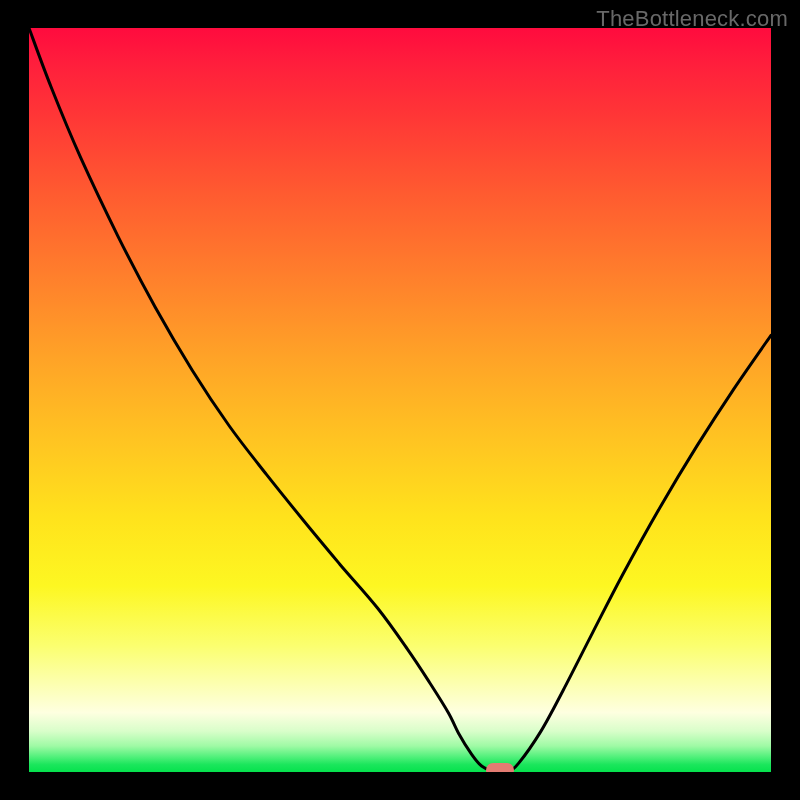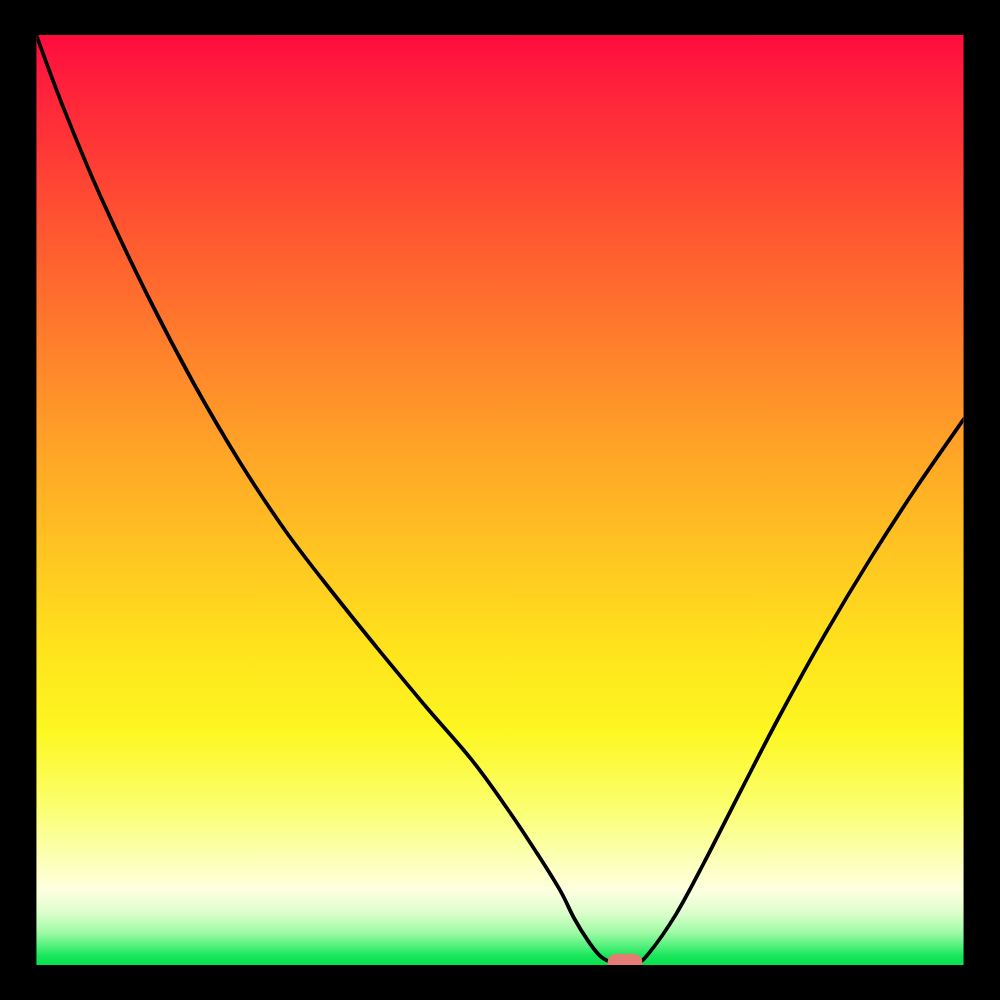--- a/index.html
+++ b/index.html
@@ -77,13 +77,14 @@
   <div class="plot-area">
     <div class="gradient"></div>
 
     <svg id="curve-svg" class="svg-layer" width="742" height="744">
         <path d="M 0.0 0.0 C 3.7 9.9, 13.6 37.8, 22.3 59.5 C 30.9 81.2, 40.8 105.4, 51.9 130.2 C 63.1 155.0, 76.7 183.5, 89.0 208.3 C 101.4 233.1, 113.8 256.7, 126.1 279.0 C 138.5 301.3, 150.9 322.4, 163.2 342.2 C 175.6 362.1, 188.0 380.7, 200.3 398.0 C 212.7 415.4, 225.1 430.7, 237.4 446.4 C 249.8 462.1, 262.2 477.4, 274.5 492.5 C 286.9 507.7, 299.3 522.5, 311.6 537.2 C 324.0 551.8, 337.6 566.3, 348.7 580.3 C 359.9 594.3, 369.8 608.8, 378.4 621.2 C 387.1 633.6, 393.9 644.2, 400.7 654.7 C 407.5 665.3, 414.3 675.8, 419.2 684.5 C 424.2 693.2, 426.6 700.1, 430.4 706.8 C 434.1 713.5, 437.8 719.4, 441.5 724.7 C 445.2 729.9, 448.3 734.8, 452.6 738.0 C 456.9 741.3, 463.1 743.0, 467.5 744.0 C 471.8 745.0, 474.9 745.5, 478.6 744.0 C 482.3 742.5, 484.2 741.9, 489.7 735.1 C 495.3 728.3, 504.6 715.2, 512.0 703.1 C 519.4 690.9, 525.6 678.7, 534.2 662.2 C 542.9 645.7, 554.0 623.3, 563.9 604.1 C 573.8 584.9, 582.5 567.5, 593.6 546.8 C 604.7 526.1, 618.3 501.3, 630.7 479.9 C 643.1 458.4, 655.4 438.0, 667.8 418.1 C 680.2 398.3, 692.5 379.3, 704.9 360.8 C 717.3 342.4, 735.8 316.2, 742.0 307.3" fill="none" stroke="#000000" stroke-width="3" stroke-linecap="round"></path>
       </svg>
 
     <div id="marker" class="marker" style="left: 457.17px; top: 735px; background: rgb(227, 124, 114);"></div>
   </div>
 
+  <div class="watermark">TheBottleneck.com</div>
 </div>
 
 </body></html>

